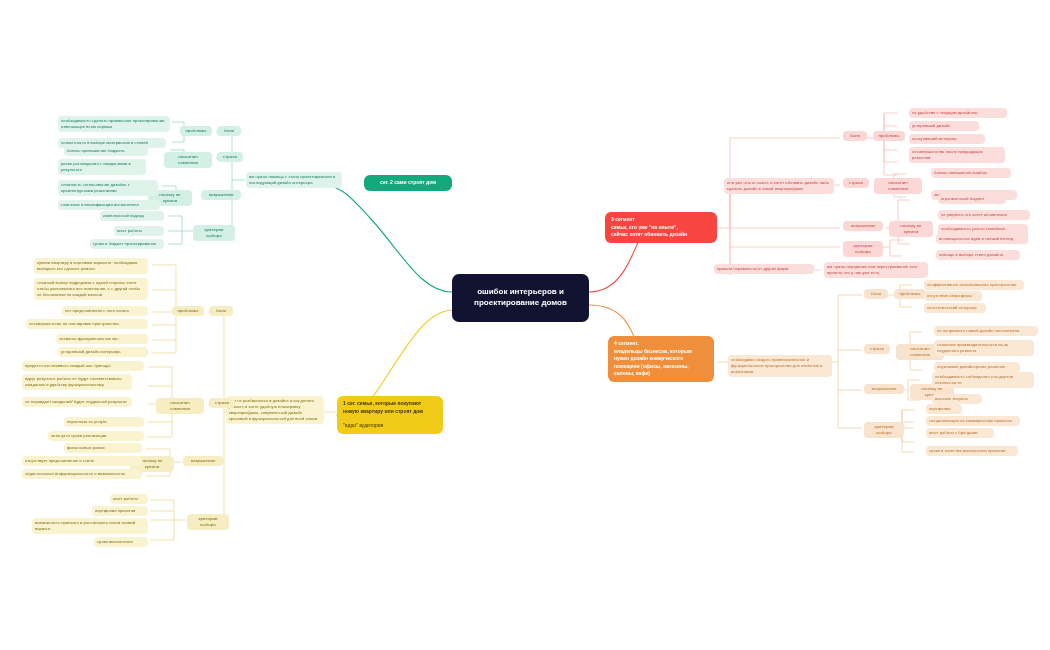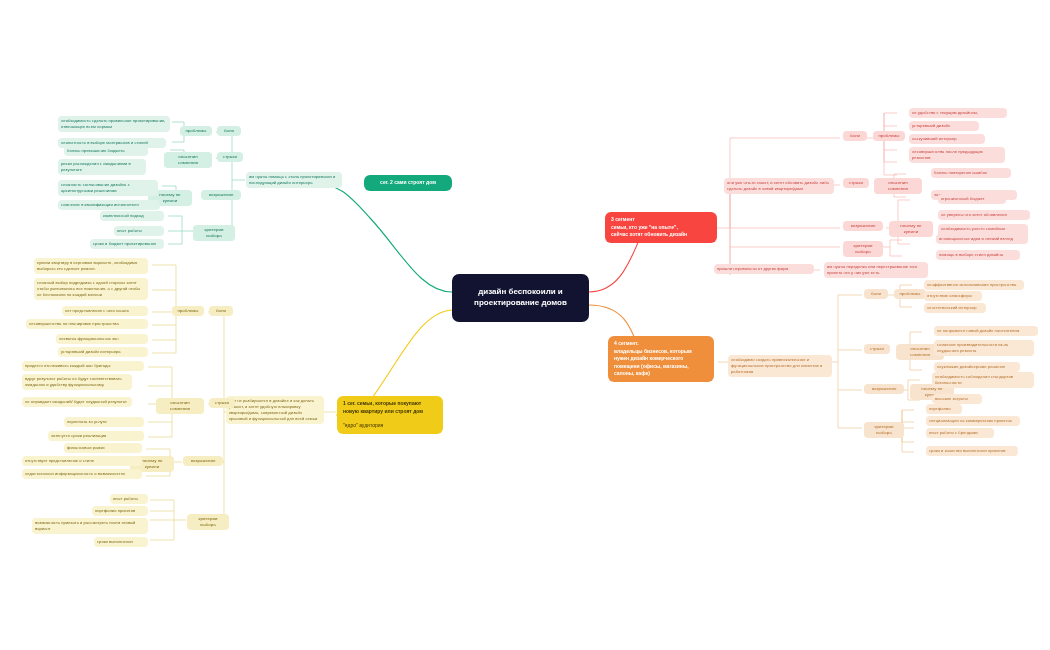--- a/index.html
+++ b/index.html
@@ -156,21 +156,21 @@
       <path d="M170 462 L 146 462"></path>
       <path d="M170 462 L 170 476 L 146 476"></path>
 
       <path d="M186 520 L 174 520 L 174 500 L 150 500"></path>
       <path d="M174 511 L 150 511"></path>
       <path d="M174 520 L 150 520"></path>
       <path d="M174 520 L 174 540 L 150 540"></path>
     </g>
   </svg>
 
-  <div id="central" class="node">дизайн беспокоили и проектирование домов</div>
+  <div id="central" class="node">ошибок интерьеров и проектирование домов</div>
 
   <div class="node seg-box r-seg seg" style="left:605px;top:212px;width:112px;white-space:pre-line;">3 сегмент
 семьи, кто уже "на опыте",
 сейчас хотят обновить дизайн</div>
   <div class="node leaf r-node" style="left:724px;top:178px;width:110px;">они уже что-то знают, и хотят обновить дизайн либо сделать дизайн в новой квартире/доме</div>
   <div class="node leaf r-node" style="left:714px;top:264px;width:100px;">пришли неровольны от других фирм</div>
   <div class="node leaf r-node" style="left:824px;top:262px;width:104px;">им нужна переделка или перестраивание того проекта что у них уже есть.</div>
 
   <div class="node mid r-mid" style="left:843px;top:131px;width:24px;">боли</div>
   <div class="node mid r-mid" style="left:873px;top:131px;width:32px;">проблемы</div>

